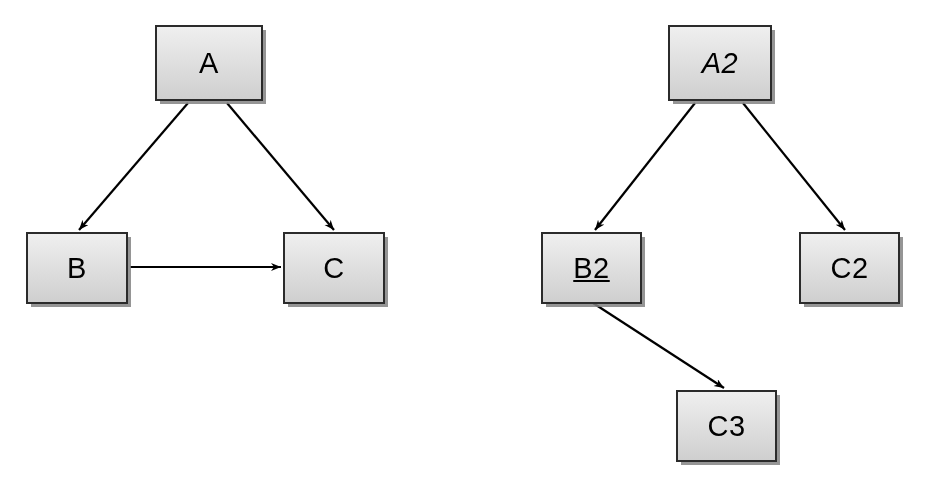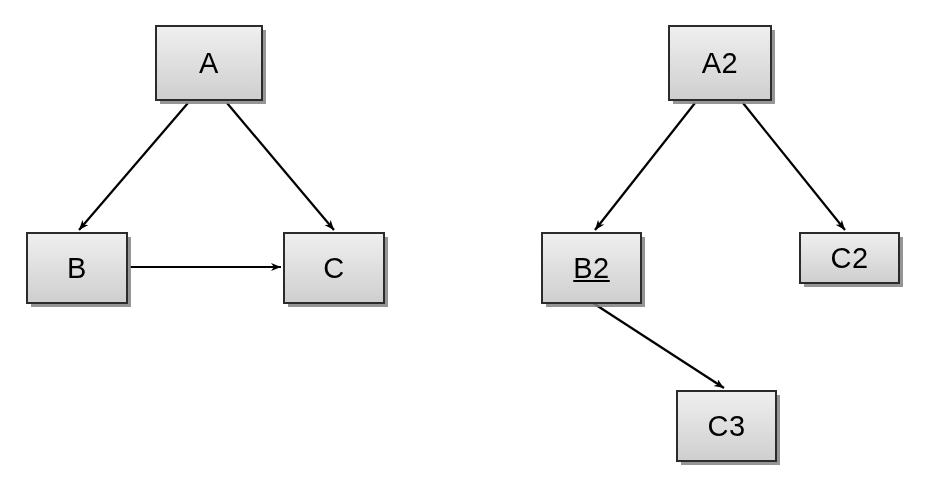--- a/index.html
+++ b/index.html
@@ -70,26 +70,26 @@
       <div class="node" style="left: 155px; top: 25px; width: 108px; height: 76px; border-color: rgb(43, 43, 43); background: linear-gradient(rgb(239, 239, 239) 0%, rgb(207, 207, 207) 100%);">
         <span class="node-label" style="color: rgb(0, 0, 0);">A</span>
       </div>
       <div class="node" style="left: 26px; top: 232px; width: 102px; height: 72px; border-color: rgb(43, 43, 43); background: linear-gradient(rgb(239, 239, 239) 0%, rgb(207, 207, 207) 100%);">
         <span class="node-label" style="color: rgb(0, 0, 0);">B</span>
       </div>
       <div class="node" style="left: 283px; top: 232px; width: 102px; height: 72px; border-color: rgb(43, 43, 43); background: linear-gradient(rgb(239, 239, 239) 0%, rgb(207, 207, 207) 100%);">
         <span class="node-label" style="color: rgb(0, 0, 0);">C</span>
       </div>
       <div class="node" style="left: 668px; top: 25px; width: 104px; height: 76px; border-color: rgb(43, 43, 43); background: linear-gradient(rgb(239, 239, 239) 0%, rgb(207, 207, 207) 100%);">
-        <span class="node-label" style="color: rgb(0, 0, 0);">A2</span>
+        <span class="node-label" style="color: rgb(0, 0, 0); font-style: italic;">A2</span>
       </div>
       <div class="node" style="left: 541px; top: 232px; width: 101px; height: 72px; border-color: rgb(43, 43, 43); background: linear-gradient(rgb(239, 239, 239) 0%, rgb(207, 207, 207) 100%); text-decoration: underline;">
         <span class="node-label" style="color: rgb(0, 0, 0);">B2</span>
       </div>
-      <div class="node" style="left: 799px; top: 232px; width: 101px; height: 52px; border-color: rgb(43, 43, 43); background: linear-gradient(rgb(239, 239, 239) 0%, rgb(207, 207, 207) 100%);">
+      <div class="node" style="left: 799px; top: 232px; width: 101px; height: 72px; border-color: rgb(43, 43, 43); background: linear-gradient(rgb(239, 239, 239) 0%, rgb(207, 207, 207) 100%);">
         <span class="node-label" style="color: rgb(0, 0, 0);">C2</span>
       </div>
       <div class="node" style="left: 676px; top: 390px; width: 101px; height: 72px; border-color: rgb(43, 43, 43); background: linear-gradient(rgb(239, 239, 239) 0%, rgb(207, 207, 207) 100%);">
         <span class="node-label" style="color: rgb(0, 0, 0);">C3</span>
       </div>
     </div>
 
 </div>
 
 </body></html>

